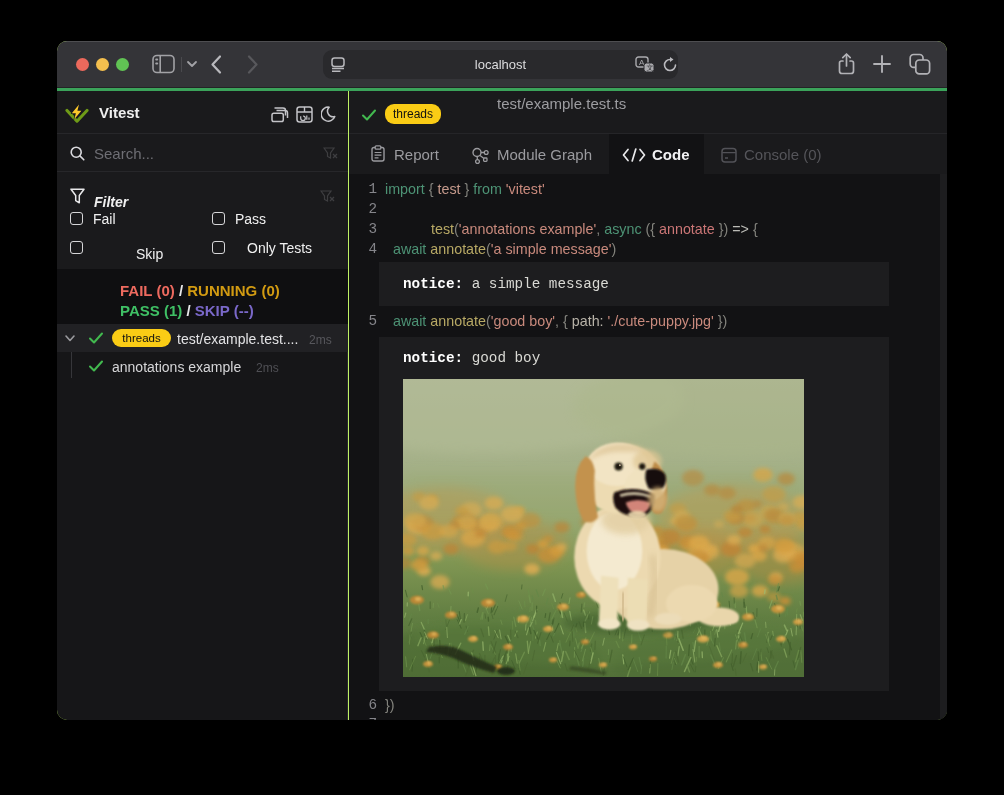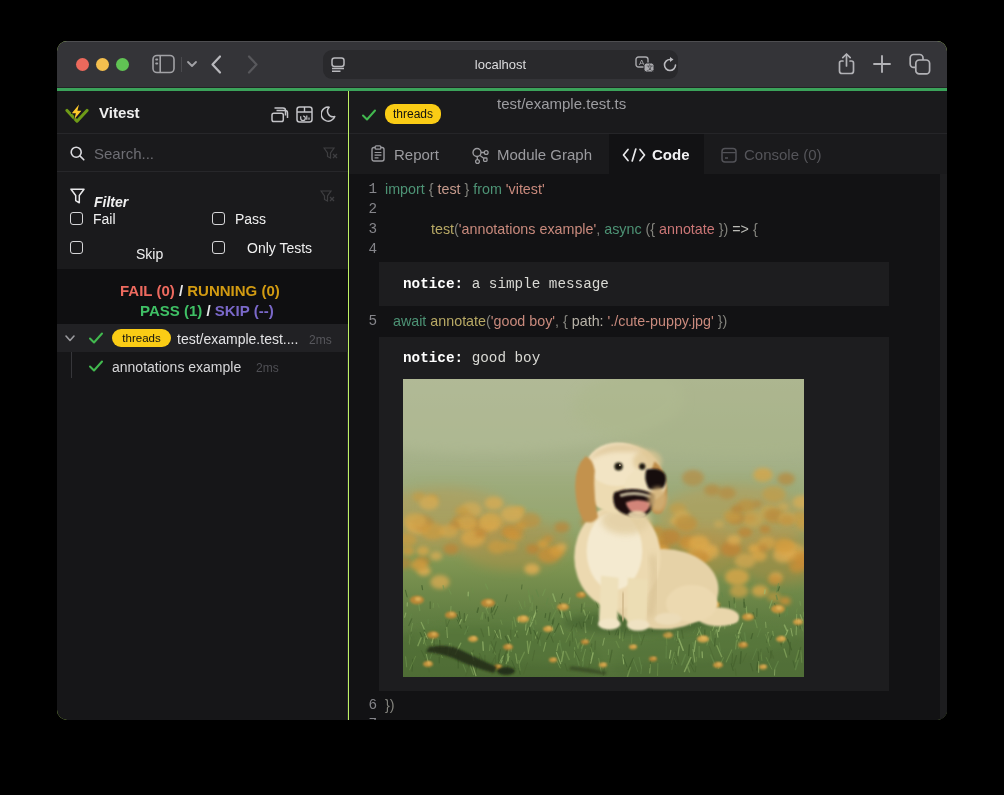--- a/index.html
+++ b/index.html
@@ -167,21 +167,21 @@
     <div class="lbl white" style="left:178px; top:121px;">Pass</div>
     <div class="cb" style="left:13px; top:150px;"></div>
     <div class="lbl white" style="left:36px; top:156px;margin-left:43px;">Skip</div>
     <div class="cb" style="left:155px; top:150px;"></div>
     <div class="lbl white" style="left:178px; top:150px;margin-left:12px;">Only Tests</div>
 
     <div class="abs" style="left:63px; top:191px; font-size:15px; font-weight:700; color:#e9e9eb;">
       <span style="color:#ed6a5f;">FAIL (0)</span> / <span style="color:#d29b12;">RUNNING (0)</span>
     </div>
     <div class="abs" style="left:63px; top:211px; font-size:15px; font-weight:700; color:#e9e9eb;">
-      <span style="color:#3fc065;margin-left:20px;">PASS (1)</span> / <span style="color:#7a68c9;">SKIP (--)</span>
+      <span style="color:#3fc065;">PASS (1)</span> / <span style="color:#7a68c9;">SKIP (--)</span>
     </div>
 
     <div class="abs" style="left:0; top:233px; width:291px; height:28px; background:#212124;"></div>
     <svg class="abs" style="left:7px; top:243px;" width="12" height="9" viewBox="0 0 12 9">
       <path d="M2 2 L6 6.5 L10 2" fill="none" stroke="#9a9a9e" stroke-width="1.6" stroke-linecap="round" stroke-linejoin="round"></path>
     </svg>
     <svg class="abs" style="left:31px; top:239px;" width="16" height="16" viewBox="0 0 16 16">
       <path d="M2 8.5 L6 12.5 L14 3.5" fill="none" stroke="#42b94f" stroke-width="2" stroke-linecap="round" stroke-linejoin="round"></path>
     </svg>
     <div class="pill" style="left:55px; top:238px; width:59px; height:18px; line-height:18px;">threads</div>
@@ -242,20 +242,21 @@
       <div class="abs" style="left:591px; top:0; width:7px; height:546px; background:#1d1d1f;"></div>
       <div class="ln" style="top:5px;">1</div>
       <div class="ln" style="top:25px;">2</div>
       <div class="ln" style="top:45px;">3</div>
       <div class="ln" style="top:65px;">4</div>
       <div class="ln" style="top:137px;">5</div>
       <div class="ln" style="top:521px;">6</div>
       <div class="ln" style="top:540px;">7</div>
       <div class="cl" style="top:5px;"><span class="kw">import</span><span class="pu"> { </span><span class="im">test</span><span class="pu"> } </span><span class="kw">from</span> <span class="st">'vitest'</span></div>
       <div class="cl" style="top:45px;margin-left:46px;"><span class="fn">test</span><span class="pu">(</span><span class="st">'annotations example'</span><span class="pu">,</span> <span class="kw">async</span> <span class="pu">({ </span><span class="va">annotate</span><span class="pu"> })</span> <span class="ar">=&gt;</span> <span class="pu">{</span></div>
+      <div class="cl" style="top:65px;">  <span class="kw">await</span> <span class="fn">annotate</span><span class="pu">(</span><span class="st">'a simple message'</span><span class="pu">)</span></div>
       <div class="widget" style="top:88px; height:44px;">
         <div class="wtext" style="top:14px;"><b>notice:</b> a simple message</div>
       </div>
       <div class="cl" style="top:137px;">  <span class="kw">await</span> <span class="fn">annotate</span><span class="pu">(</span><span class="st">'good boy'</span><span class="pu">,</span> <span class="pu">{</span> <span class="pr">path:</span> <span class="st">'./cute-puppy.jpg'</span> <span class="pu">})</span></div>
       <div class="widget" style="top:163px; height:354px;">
         <div class="wtext" style="top:13px;"><b>notice:</b> good boy</div>
         <div class="abs" style="left:24px; top:42px; width:401px; height:298px;"><svg width="401" height="298" viewBox="0 0 401 298">
               <defs>
 <linearGradient id="gbg2" x1="0" y1="0" x2="0" y2="1">
 <stop offset="0" stop-color="#aeb695"></stop>

